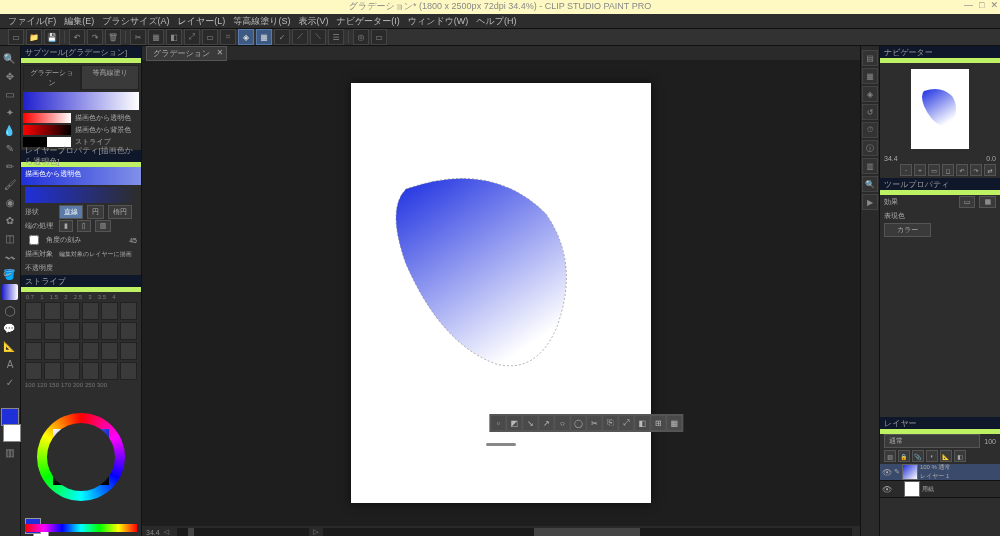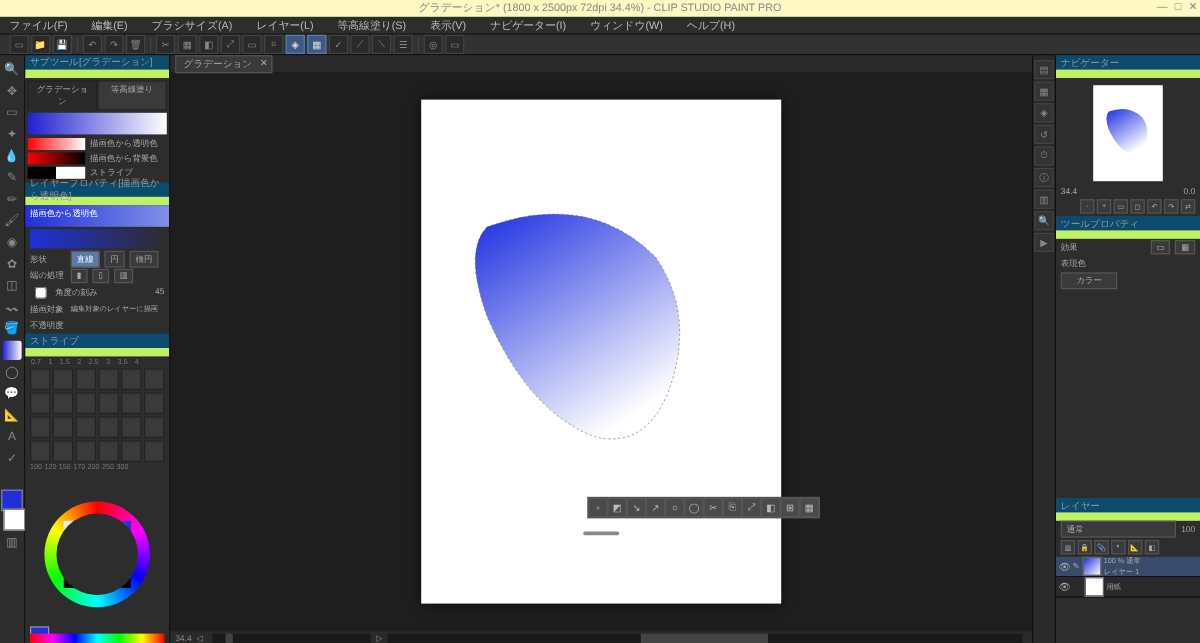--- a/index.html
+++ b/index.html
@@ -1,30 +1,30 @@
 <!DOCTYPE html>
 <html><head>
 <meta charset="utf-8">
 <style>
   html,body{margin:0;padding:0;width:1000px;height:536px;background:#1a1a1a;font-family:"Meiryo","MS Gothic",sans-serif;font-size:9px;color:#aaa;overflow:hidden}
   .titlebar{height:14px;background:#fef9c3;display:flex;align-items:flex-start;justify-content:center;position:relative;font-size:9px;color:#888}
   .titlebar .winbtns{position:absolute;right:2px;top:0;display:flex;gap:6px;color:#888}
-  .menubar{height:14px;background:#2d2d2d;border-bottom:1px solid #111;display:flex;align-items:center;gap:20px;padding:0 8px;font-size:9px;color:#bbb}
+  .menubar{height:14px;background:#2d2d2d;border-bottom:1px solid #111;display:flex;align-items:center;gap:8px;padding:0 8px;font-size:9px;color:#bbb}
   .menubar span{cursor:default}
   .toolbar{height:16px;background:#323232;border-bottom:1px solid #111;display:flex;align-items:center;gap:2px;padding:0 8px}
   .tbico{width:14px;height:14px;border:1px solid #444;background:#2a2a2a;display:flex;align-items:center;justify-content:center;font-size:8px;color:#888}
   .tbico.sel{background:#3d5a84;border-color:#5a7aa8;color:#ddd}
   .tbsep{width:1px;height:12px;background:#444;margin:0 2px}
   .main{display:flex;height:calc(100% - 44px)}
   .left-tool{width:20px;background:#2d2d2d;border-right:1px solid #111;display:flex;flex-direction:column;align-items:center;gap:2px;padding-top:4px}
   .ltico{width:16px;height:16px;display:flex;align-items:center;justify-content:center;font-size:10px;color:#888}
   .ltico.sel{background:#3d5a84;border-radius:2px;color:#fff}
   .ltico.grad{background:linear-gradient(90deg,#2020d0,#fff);border-radius:2px}
   .panel-col{width:120px;background:#2d2d2d;border-right:1px solid #111;display:flex;flex-direction:column;overflow:hidden}
-  .panel-hdr{height:12px;background:#0c4a6e;font-size:8px;color:#999;display:flex;align-items:center;padding:0 4px;border-bottom:7px solid #bef264}
+  .panel-hdr{height:12px;background:#0f172a;font-size:8px;color:#999;display:flex;align-items:center;padding:0 4px;border-bottom:5px solid #bef264}
   .subtool{padding:2px}
   .st-tabs{display:flex;font-size:7px}
   .st-tab{flex:1;background:#3a3a3a;padding:2px 4px;border:1px solid #222;text-align:center}
   .st-tab.sel{background:#2a2a2a;border-bottom:none}
   .st-preview{height:18px;background:linear-gradient(90deg,#2020d0,#fff);margin:2px 0}
   .st-list{font-size:7px}
   .st-row{display:flex;align-items:center;height:12px}
   .st-sw{width:48px;height:10px;margin-right:4px}
   .tp-row{display:flex;align-items:center;height:14px;font-size:7px;padding:0 4px;gap:4px}
   .tp-label{width:30px}

